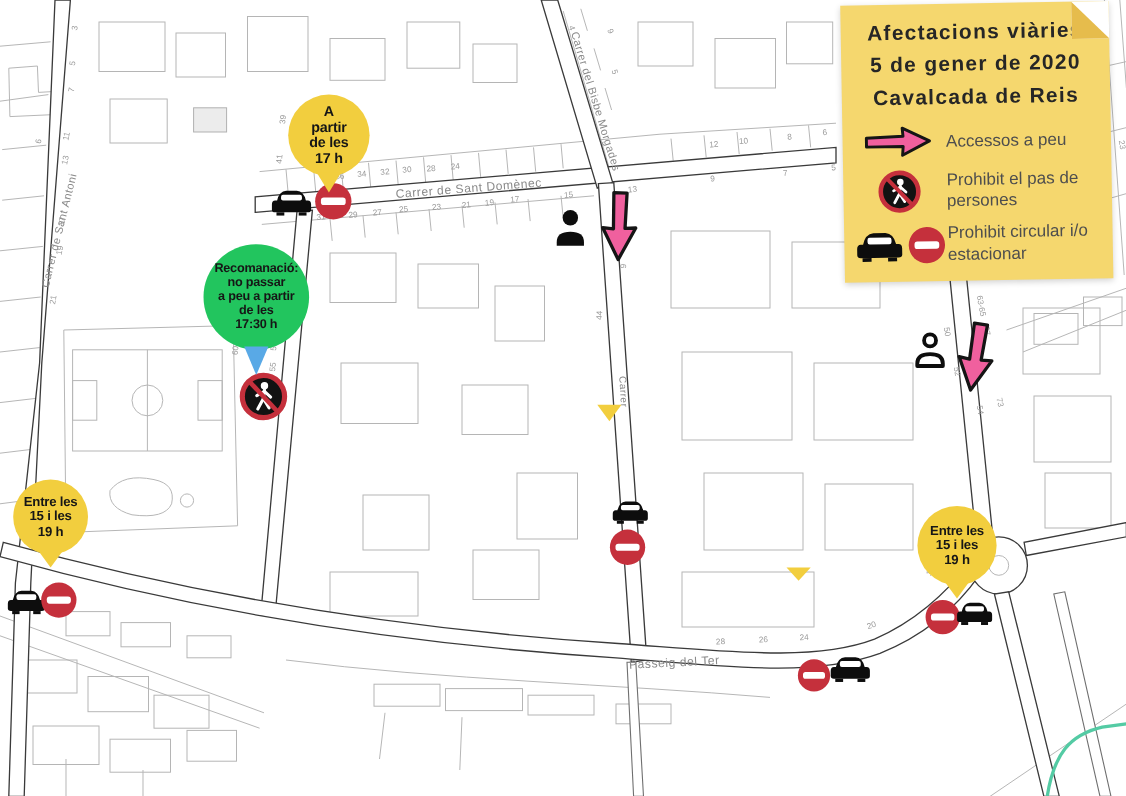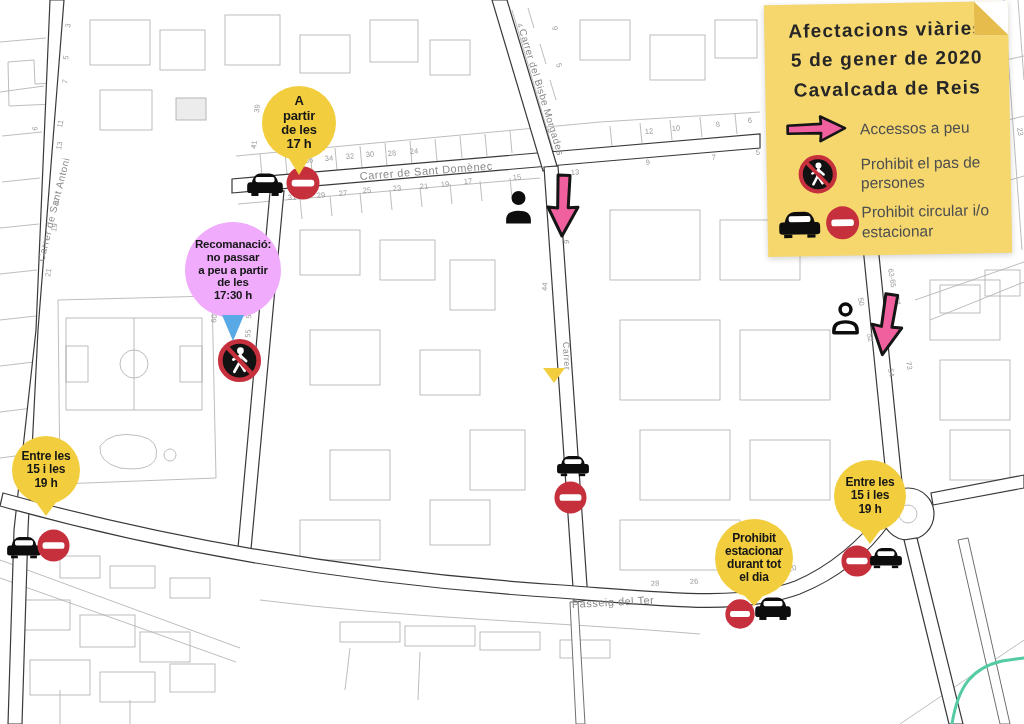--- a/index.html
+++ b/index.html
@@ -14,21 +14,21 @@
   .hn{fill:#9a9a9a;font-size:7.5px;}
   .river{fill:none;stroke:#54cba4;stroke-width:3;stroke-linecap:round;}
 
   .ov{position:absolute;}
 
   .pin{position:absolute;display:flex;flex-direction:column;align-items:center;z-index:5;}
   .balloon{border-radius:50%;display:flex;align-items:center;justify-content:center;
            text-align:center;font-weight:700;color:#161616;white-space:pre-line;line-height:1.1;
            letter-spacing:-0.2px;}
   .balloon.yellow{background:#f2ce3e;}
-  .balloon.blue{background:#f0abfc;}
+  .balloon.blue{background:#22c55e;}
   .tail{width:0;height:0;border-left:11px solid transparent;border-right:11px solid transparent;margin-top:-3px;}
   .tail.yellow{border-top:18px solid #f2ce3e;}
   .tail.blue{border-top:26px solid #59a9e6;}
 
   #legend{position:absolute;left:766px;top:3px;width:244px;height:252px;background:#f5d76e;
           transform:rotate(-1deg);box-shadow:0 2px 6px rgba(0,0,0,.18);z-index:6;padding:10px 8px 0 8px;
           box-sizing:border-box;}
   #legend .fold{position:absolute;top:0;right:0;width:0;height:0;
           border-top:34px solid #ffffff;border-left:34px solid #e6bc4c;}
   .ltitle{text-align:center;color:#262626;font-size:19px;font-weight:600;letter-spacing:1.2px;
@@ -312,24 +312,20 @@
   </div>
 
   <div class="pin" style="left:12px;top:436px">
     <div class="balloon yellow" style="width:68px;height:68px;font-size:12px">Entre les
 15 i les
 19  h</div>
     <div class="tail yellow" style="border-top-width:15px"></div>
   </div>
 
   <div class="pin" style="left:715px;top:519px">
-    <div class="balloon yellow" style="width:78px;height:78px;font-size:12px">Prohibit
-estacionar
-durant tot
-el dia</div>
     <div class="tail yellow" style="border-top-width:12px"></div>
   </div>
 
   <div class="pin" style="left:834px;top:460px">
     <div class="balloon yellow" style="width:72px;height:72px;font-size:12px">Entre les
 15 i les
 19  h</div>
     <div class="tail yellow" style="border-top-width:15px"></div>
   </div>
 

